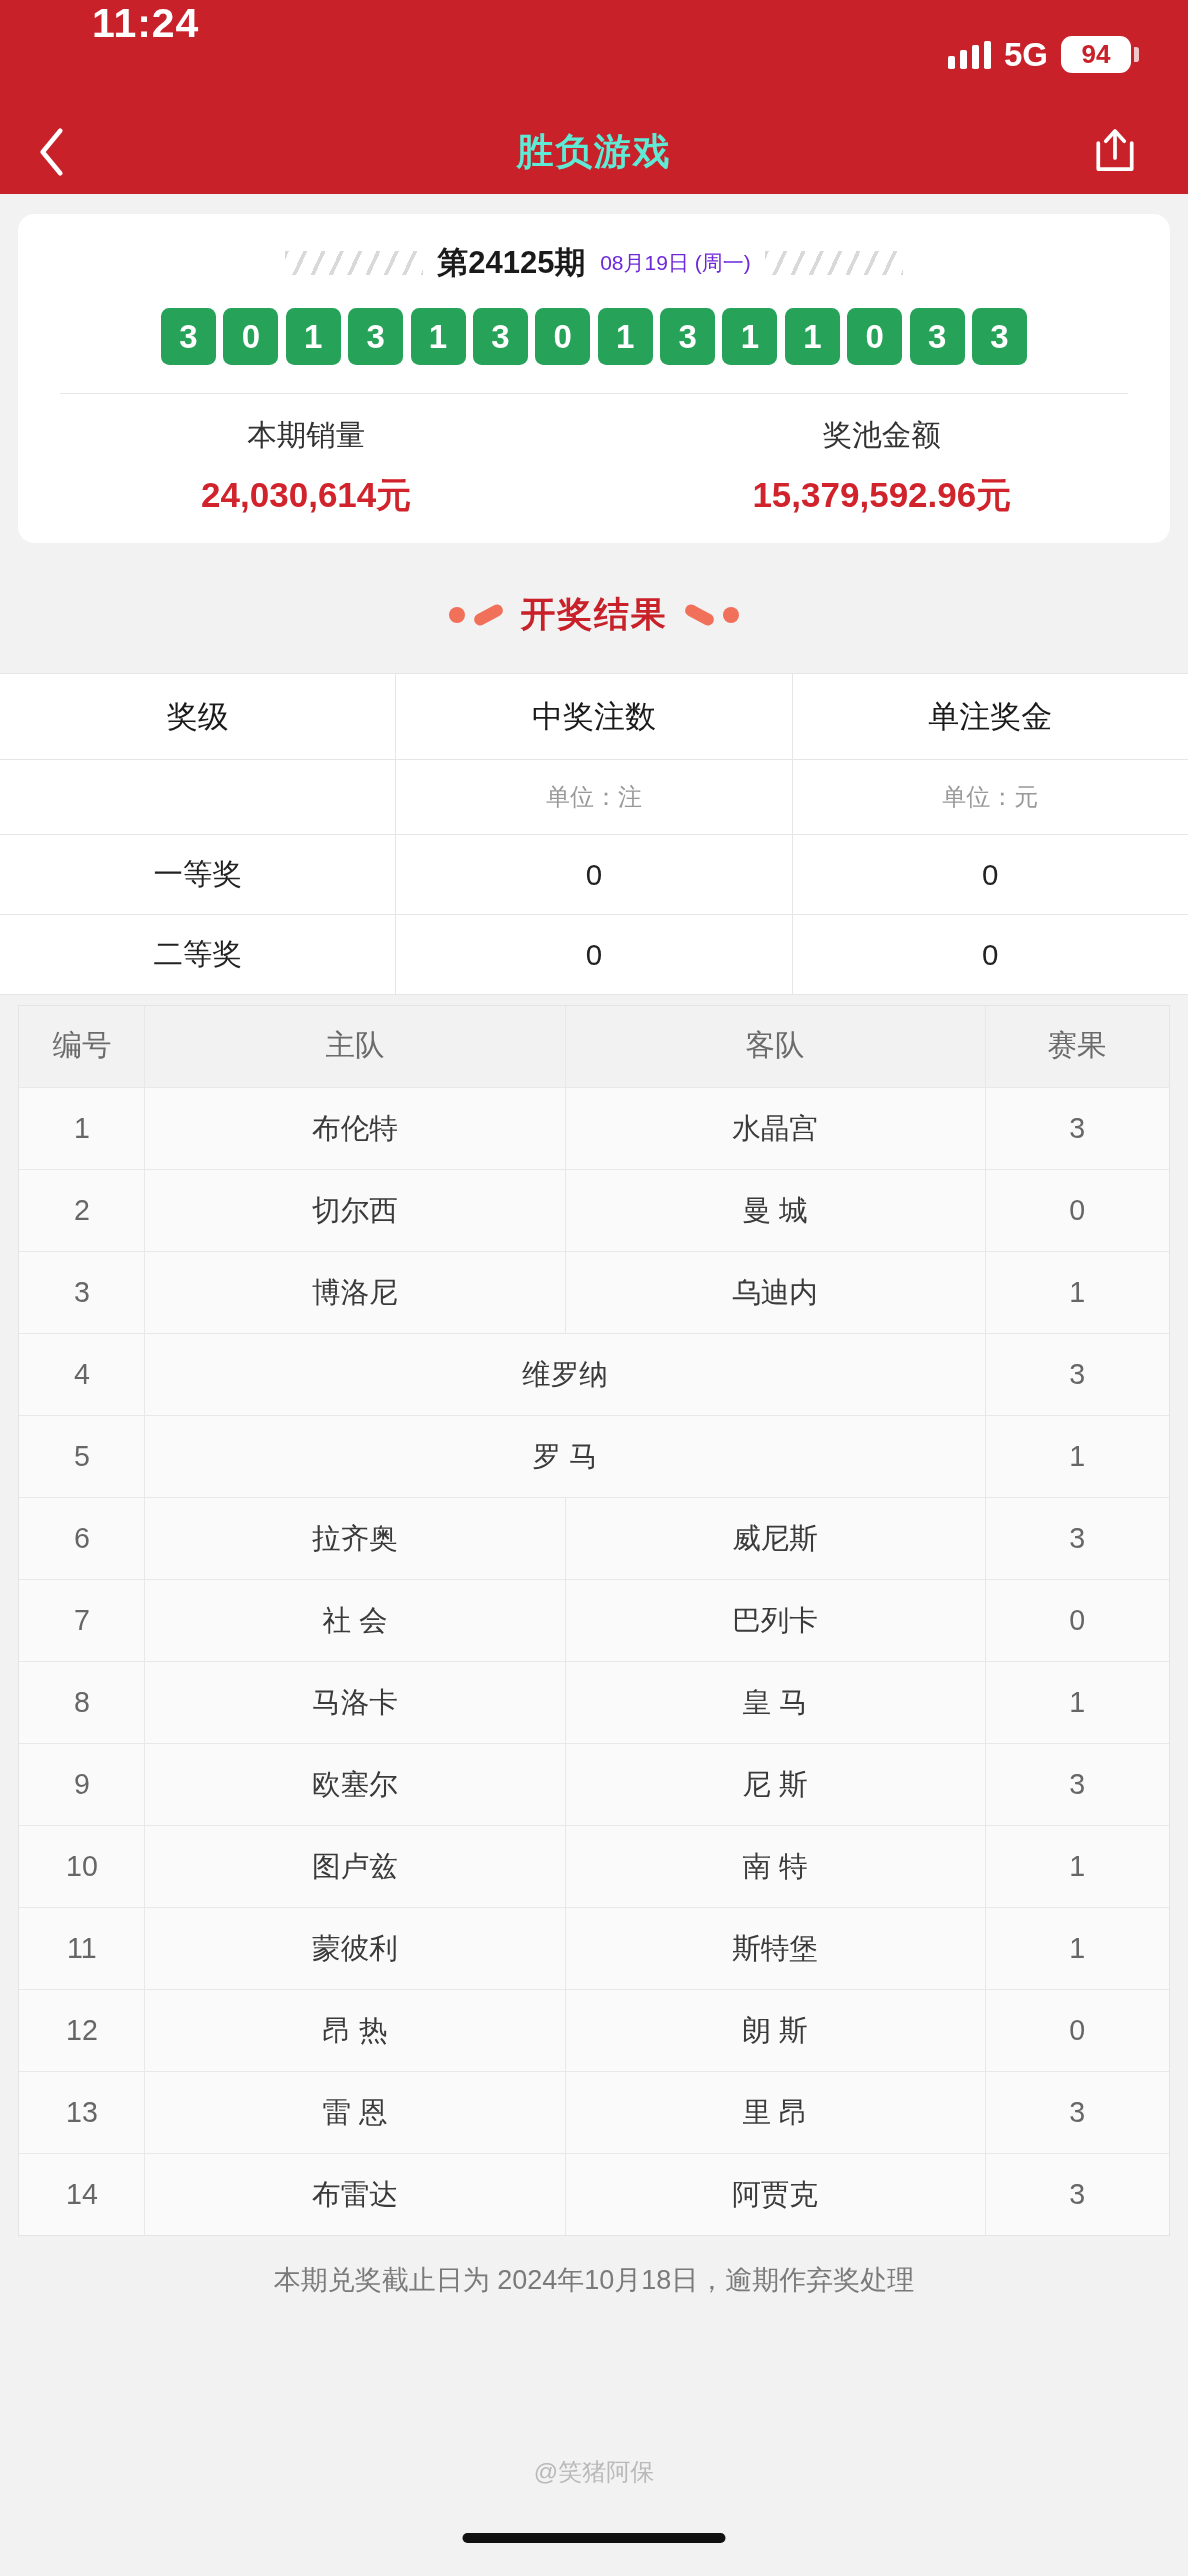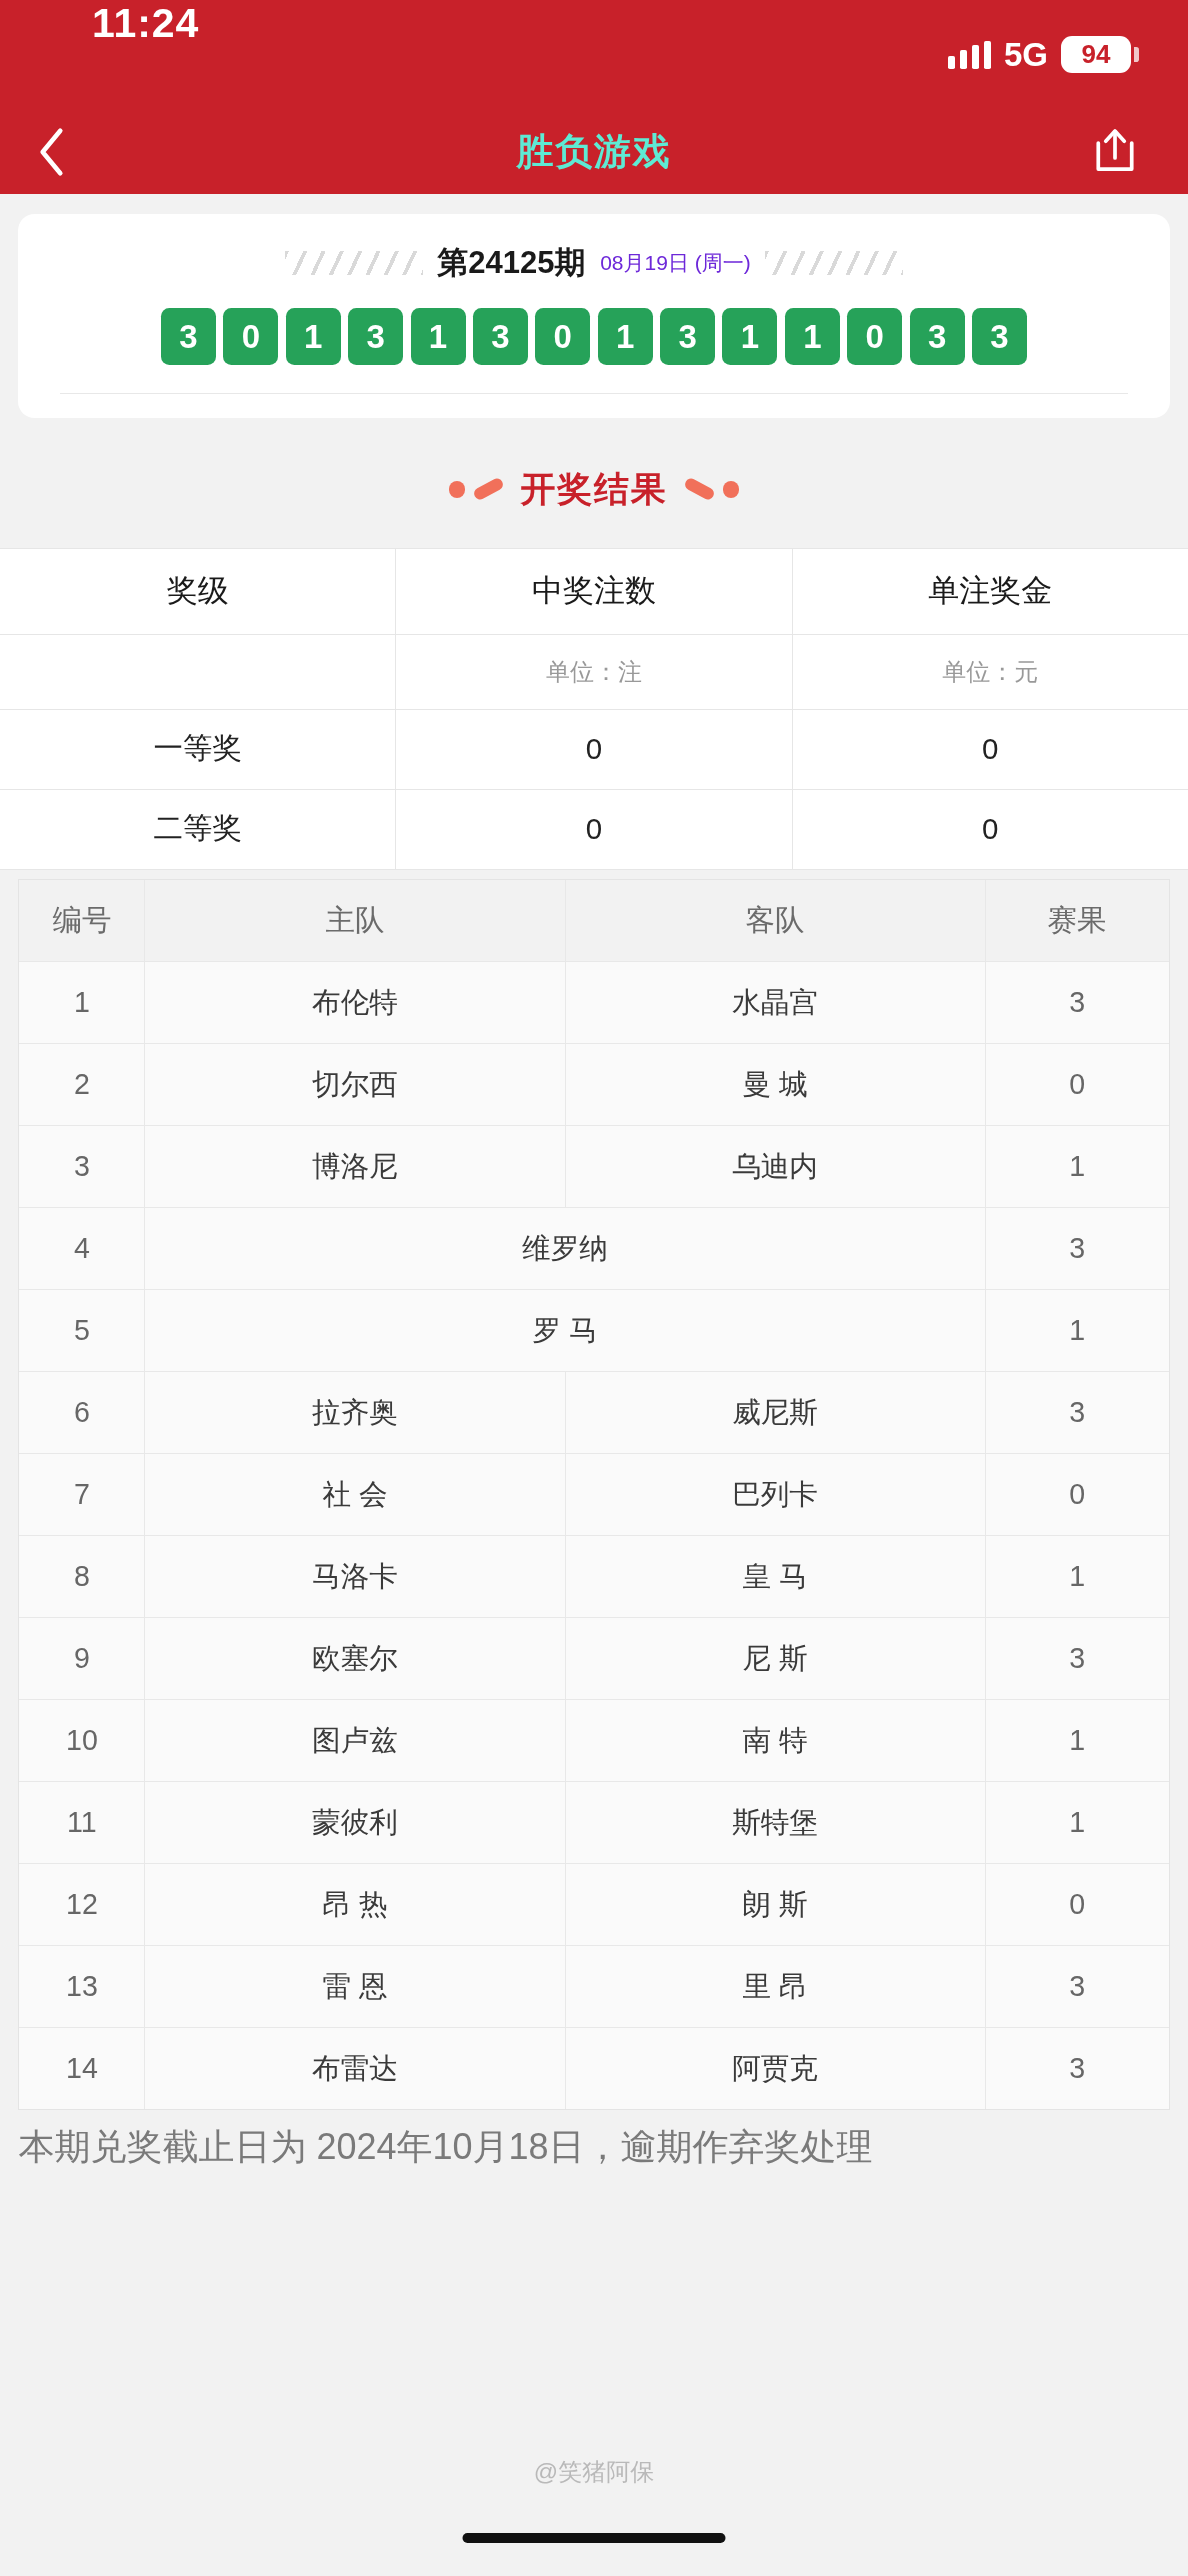--- a/index.html
+++ b/index.html
@@ -187,23 +187,23 @@
   .mc-no { width: 125px; }
   .mc-home { flex: 1; }
   .mc-away { flex: 1; }
   .mc-res { width: 184px; }
   .mrow.head .mcell { color: #6b6b6b; font-size: 29.5px; }
   .mrow.data .mc-home, .mrow.data .mc-away { color: #3a3a3a; }
   .mrow.data .mc-no, .mrow.data .mc-res { color: #666; }
 
   
   .footer-note {
-    margin-top: 16px;
-    text-align: left;
-    font-size: 36px;
+    margin-top: 24px;
+    text-align: center;
+    font-size: 27px;
     color: #7a7a7a;
     line-height: 41px;
     padding: 0 18.4px;
   }
   .watermark {
     position: absolute;
     left: 0; right: 0;
     bottom: 88px;
     text-align: center;
     font-size: 24px;
@@ -275,20 +275,30 @@
     <div class="ball">3</div>
     <div class="ball">1</div>
     <div class="ball">1</div>
     <div class="ball">0</div>
     <div class="ball">3</div>
     <div class="ball">3</div>
   </div>
 
   <div class="card-divider"></div>
 
+  <div class="stats">
+    <div class="stat">
+      <div class="stat-label">本期销量</div>
+      <div class="stat-value">24,030,614元</div>
+    </div>
+    <div class="stat">
+      <div class="stat-label">奖池金额</div>
+      <div class="stat-value">15,379,592.96元</div>
+    </div>
+  </div>
 </div>
 
 <div class="section-title">
   <span class="deco left">
     <span class="dot"></span>
       <span class="dash"></span>
   </span>
   <span class="txt">开奖结果</span>
   <span class="deco right">
     <span class="dash"></span>

